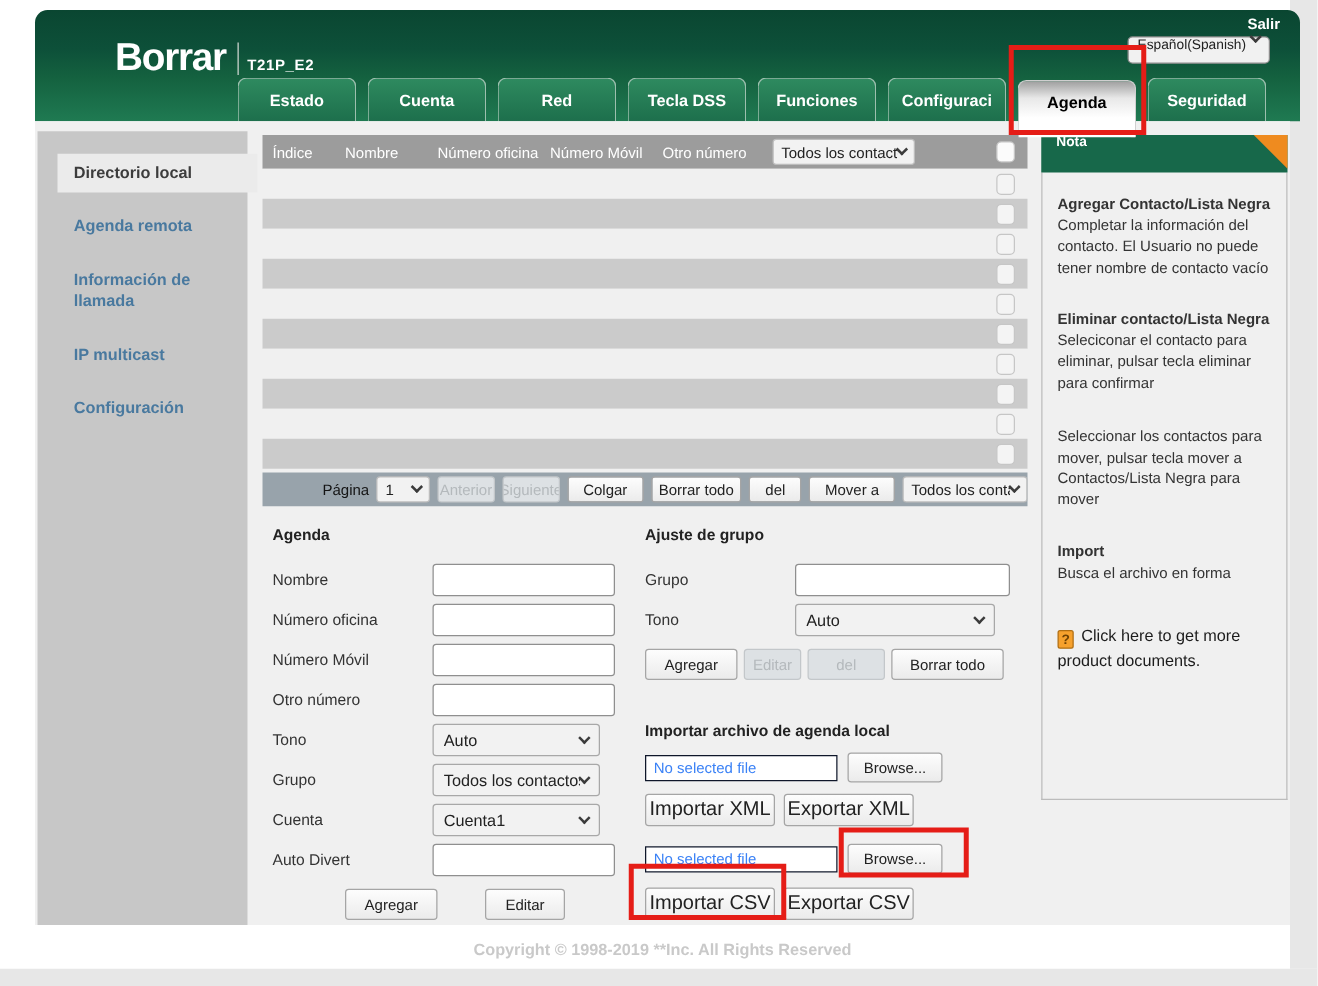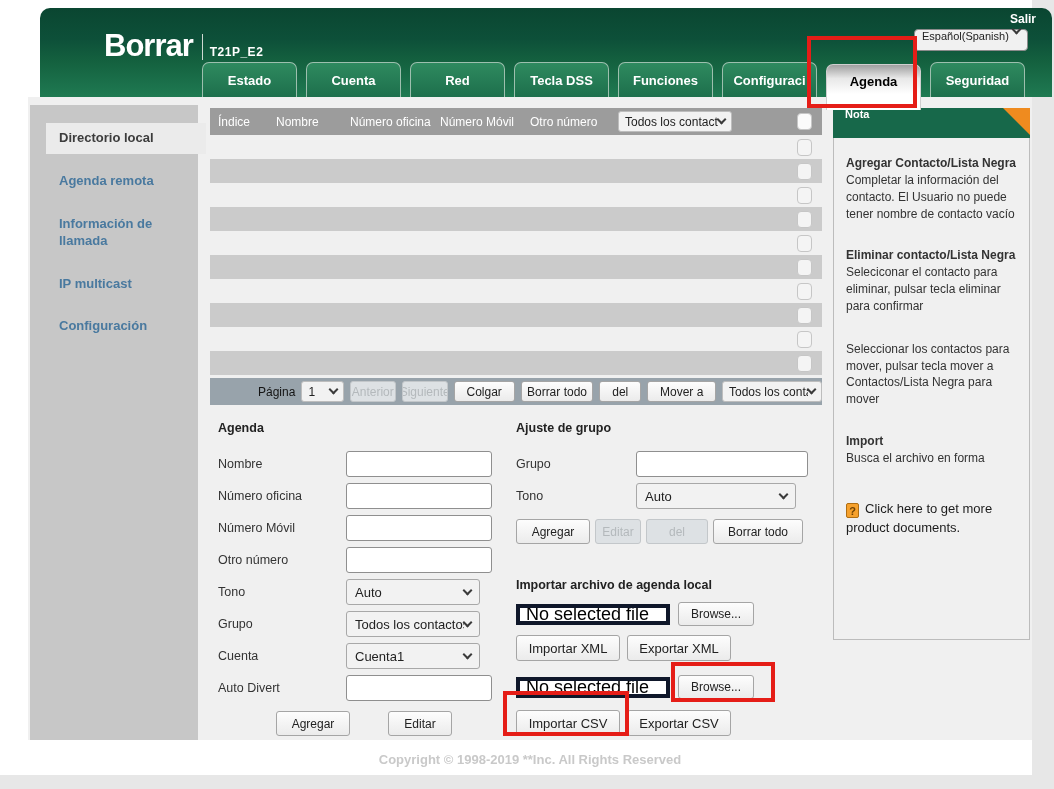--- a/index.html
+++ b/index.html
@@ -11,21 +11,20 @@
   }
   
   .right-strip { position:absolute; top:0; right:0; width:22px; height:775px; background:#e7e7e7; }
   .bottom-strip { position:absolute; top:775px; left:0; width:1054px; height:14px; background:#e7e7e7; }
 
   
   .header {
     position:absolute; left:28px; top:8px; width:1012px; height:89px;
     background: linear-gradient(180deg,#0a4631 0%, #0d5039 35%, #14613f 60%, #1f7a52 100%);
     border-radius:10px 10px 0 0;
-    margin-left:12px;
   }
   .salir { position:absolute; top:4px; right:16px; color:#fff; font-weight:bold; font-size:12px; cursor:pointer; }
   .logo { position:absolute; left:64px; top:24px; display:flex; align-items:flex-end; color:#fff; }
   .logo .brand { font-size:31px; font-weight:bold; letter-spacing:-1px; line-height:0.9; }
   .logo .bar { width:1px; height:26px; background:#cfd8d2; margin:0 7px 0 9px; }
   .logo .model { font-size:12px; font-weight:bold; padding-bottom:1px; letter-spacing:0.5px; }
   .lang {
     position:absolute; top:21px; right:24px; width:114px; height:22px;
     background:#f1f1f1; border:1px solid #8b8b8b; border-radius:4px;
     display:flex; align-items:flex-start; padding:0 7px; font-size:11px; color:#222; cursor:pointer;
@@ -123,27 +122,27 @@
   .agenda-buttons { margin:10px 0 0 58px; display:flex; gap:38px; }
   .agenda-buttons .btn { height:25px; }
   .w-agregar { width:74px; } .w-editar { width:64px; }
   .group-buttons { margin-top:10px; display:flex; gap:5px; }
   .group-buttons .btn { height:25px; }
   .gw-agregar { width:74px; } .gw-editar { width:46px; } .gw-del { width:62px; } .gw-borrar { width:90px; }
 
   .import-sec { margin-top:34px; }
   .file-row { display:flex; gap:8px; margin-top:10px; align-items:center; }
   .filebox {
-    width:154px; height:21px; background:#fff; border:4px solid #0f172a;
-    font-size:18px; color:#000000; padding:0 6px; display:flex; align-items:center; cursor:pointer;
+    width:154px; height:21px; background:#fff; border:1px solid #0f172a;
+    font-size:12px; color:#3b82f6; padding:0 6px; display:flex; align-items:center; cursor:pointer;
     white-space:nowrap; overflow:hidden;
   }
   .w-browse { width:76px; height:24px; }
   .xfer-row { display:flex; gap:7px; margin-top:9px; }
-  .xfer-row .btn { width:104px; height:26px; font-size:13px; }
+  .xfer-row .btn { width:104px; height:26px; font-size:16px; }
 
   
   .note { position:absolute; left:805px; top:11px; width:197px; }
   .note-head {
     height:30px; background:#17684a; color:#fff; font-weight:bold; font-size:11px;
     display:flex; align-items:flex-start; padding-left:12px; position:relative;
   }
   .note-corner {
     position:absolute; top:0; right:0; width:0; height:0;
     border-left:27px solid transparent; border-top:27px solid #ef8b1f;

